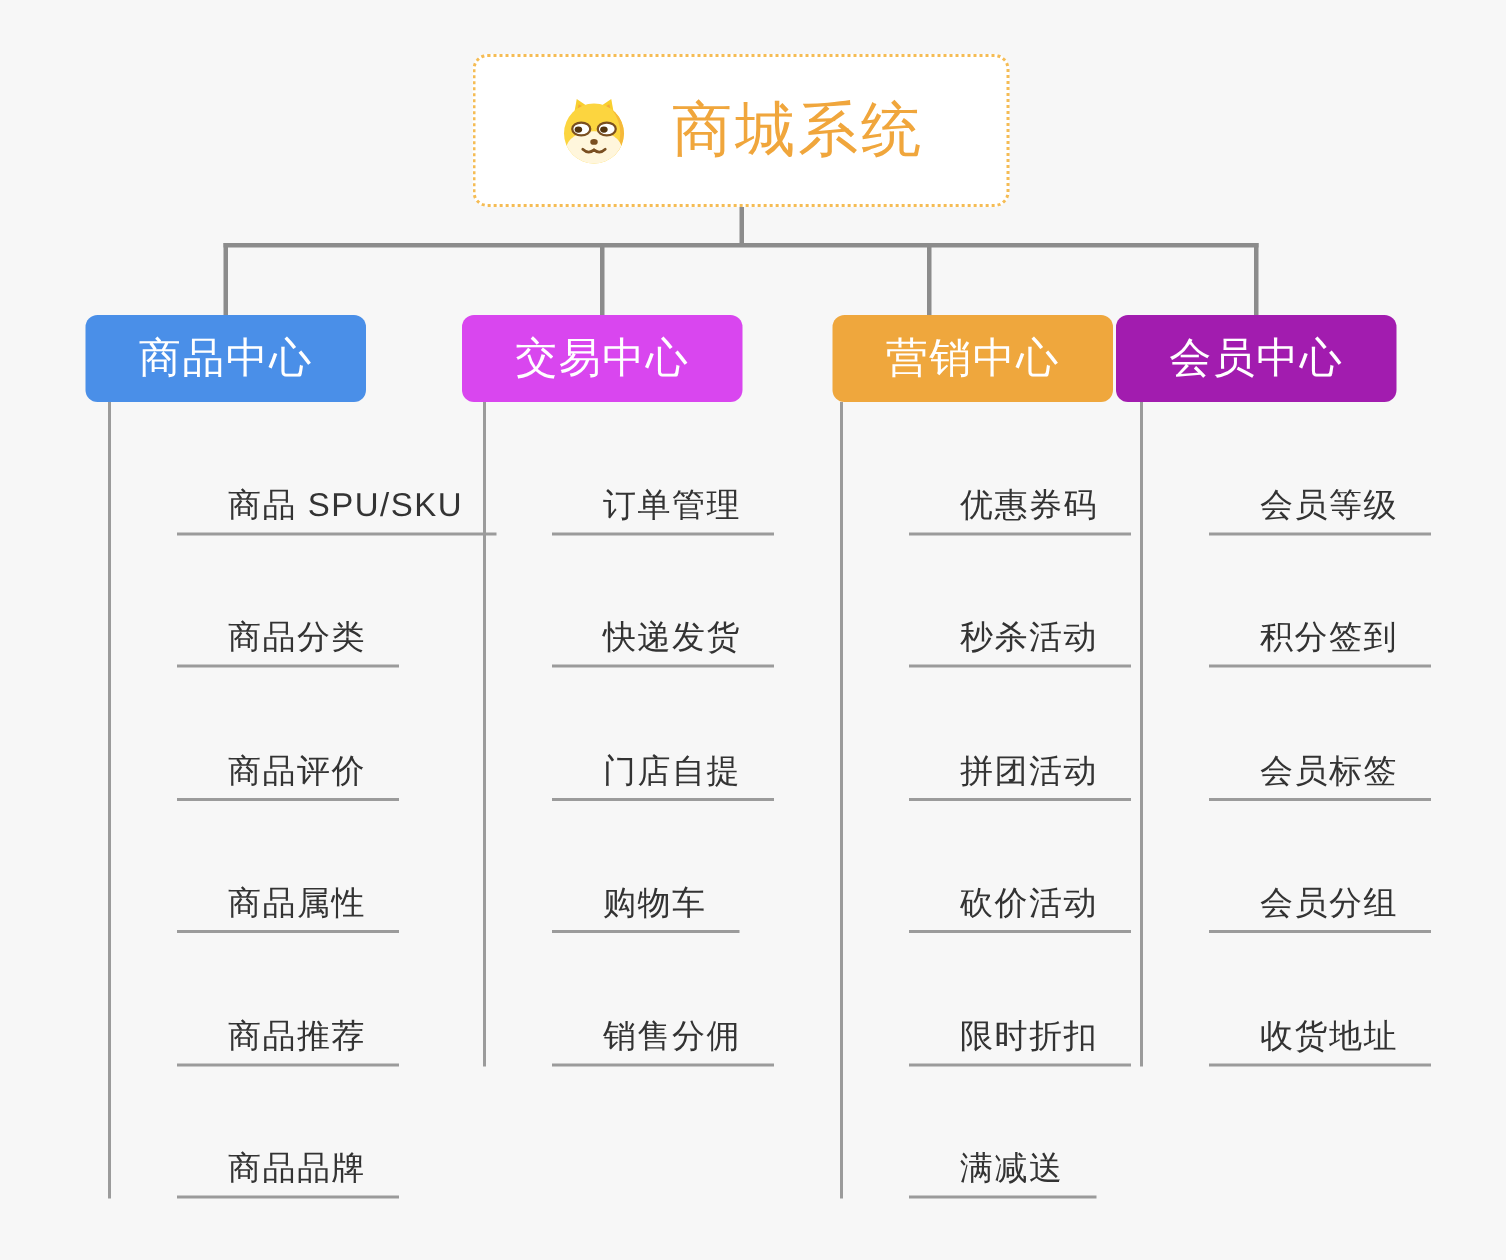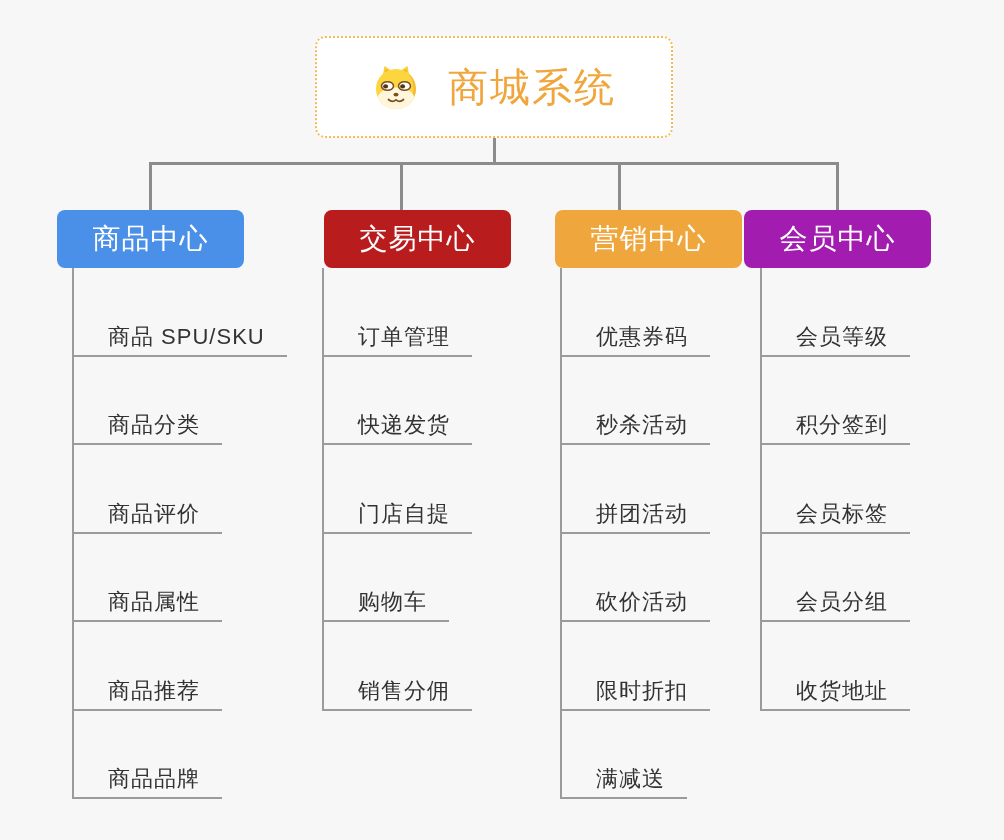--- a/index.html
+++ b/index.html
@@ -54,20 +54,21 @@
     justify-content: center;
     color: #FFFFFF;
     font-size: 28px;
     letter-spacing: 1px;
   }
   
   .leaf-col {
     position: absolute;
     top: 268px;
     border-left: 2px solid #9B9B9B;
+    padding-left: 44px;
   }
   .leaf {
     box-sizing: border-box;
     height: 88.5px;
     width: max-content;
     border-bottom: 2px solid #9B9B9B;
     display: flex;
     align-items: flex-end;
     padding: 0 22px 0 34px;
   }
@@ -119,21 +120,21 @@
   </div>
 
   <div class="line" style="left: 493px; top: 138px; width: 3px; height: 25px; background-color: rgb(140, 140, 140);"></div>
   <div class="line" style="left: 149px; top: 162px; width: 690px; height: 3px; background-color: rgb(140, 140, 140);"></div>
   <div class="line" style="left: 149px; top: 162px; width: 3px; height: 48px; background-color: rgb(140, 140, 140);"></div>
   <div class="line" style="left: 400px; top: 162px; width: 3px; height: 48px; background-color: rgb(140, 140, 140);"></div>
   <div class="line" style="left: 618px; top: 162px; width: 3px; height: 48px; background-color: rgb(140, 140, 140);"></div>
   <div class="line" style="left: 836px; top: 162px; width: 3px; height: 48px; background-color: rgb(140, 140, 140);"></div>
 
   <div class="branch-node" style="left: 57px; background-color: rgb(74, 143, 232);">商品中心</div>
-  <div class="branch-node" style="left: 324px; background-color: #b91c1c;">交易中心</div>
+  <div class="branch-node" style="left: 308px; background-color: #d946ef;">交易中心</div>
   <div class="branch-node" style="left: 526px; background-color: rgb(239, 167, 61); margin-left: 29px;">营销中心</div>
   <div class="branch-node" style="left: 744px; background-color: #a21caf;">会员中心</div>
 
   <div class="leaf-col" style="left:72px;">
     <div class="leaf">
         <span>商品 SPU/SKU</span>
       </div>
     <div class="leaf">
         <span>商品分类</span>
       </div>

